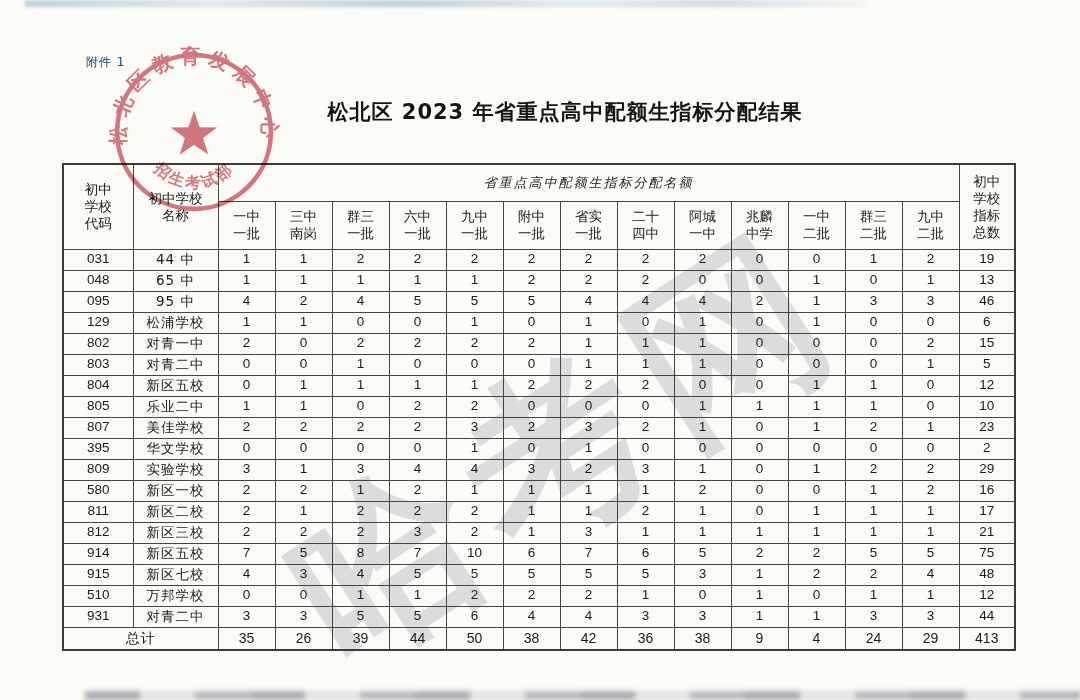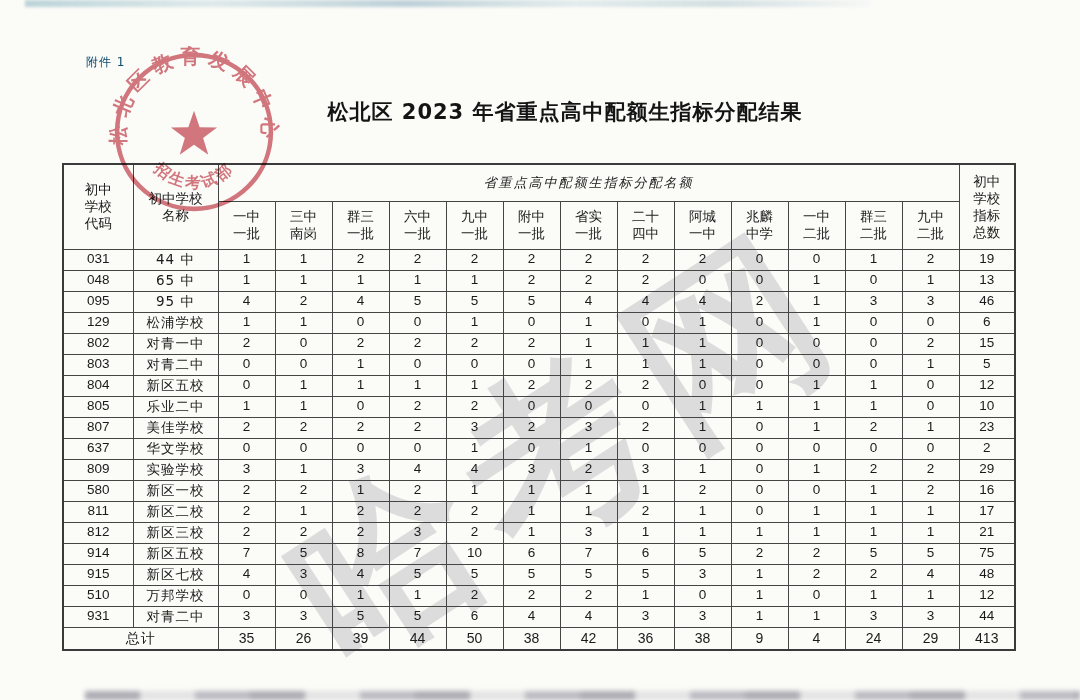--- a/index.html
+++ b/index.html
@@ -315,21 +315,21 @@
         <td class="num">3</td>
         <td class="num">2</td>
         <td class="num">1</td>
         <td class="num">0</td>
         <td class="num">1</td>
         <td class="num">2</td>
         <td class="num">1</td>
         <td class="num">23</td>
       </tr>
       <tr>
-        <td class="num">637</td>
+        <td class="num">395</td>
         <td class="name">华文学校</td>
         <td class="num">0</td>
         <td class="num">0</td>
         <td class="num">0</td>
         <td class="num">0</td>
         <td class="num">1</td>
         <td class="num">0</td>
         <td class="num">1</td>
         <td class="num">0</td>
         <td class="num">0</td>

